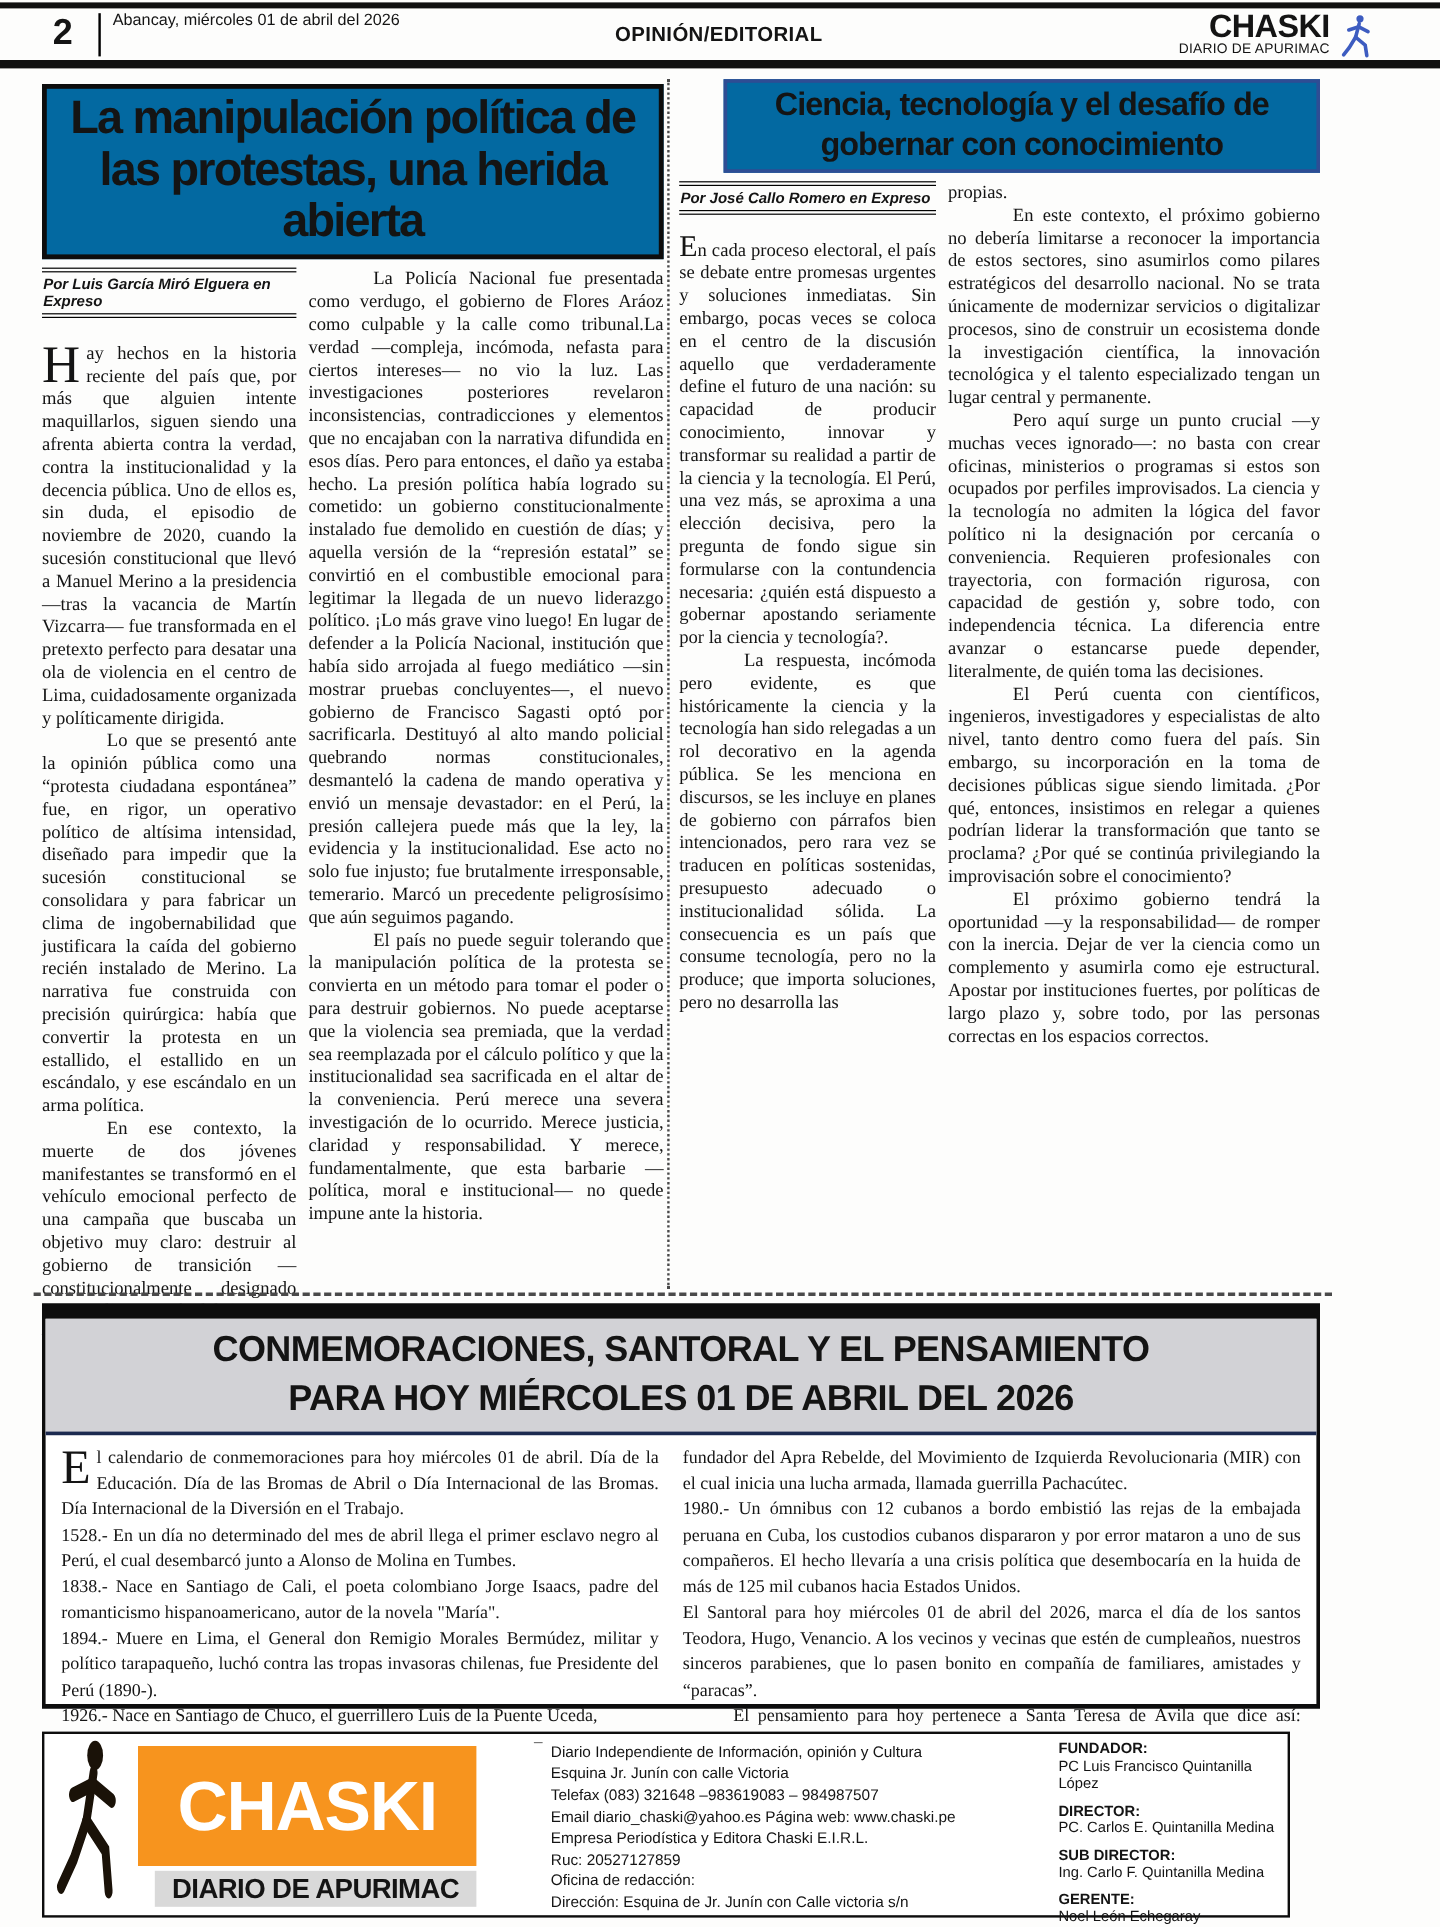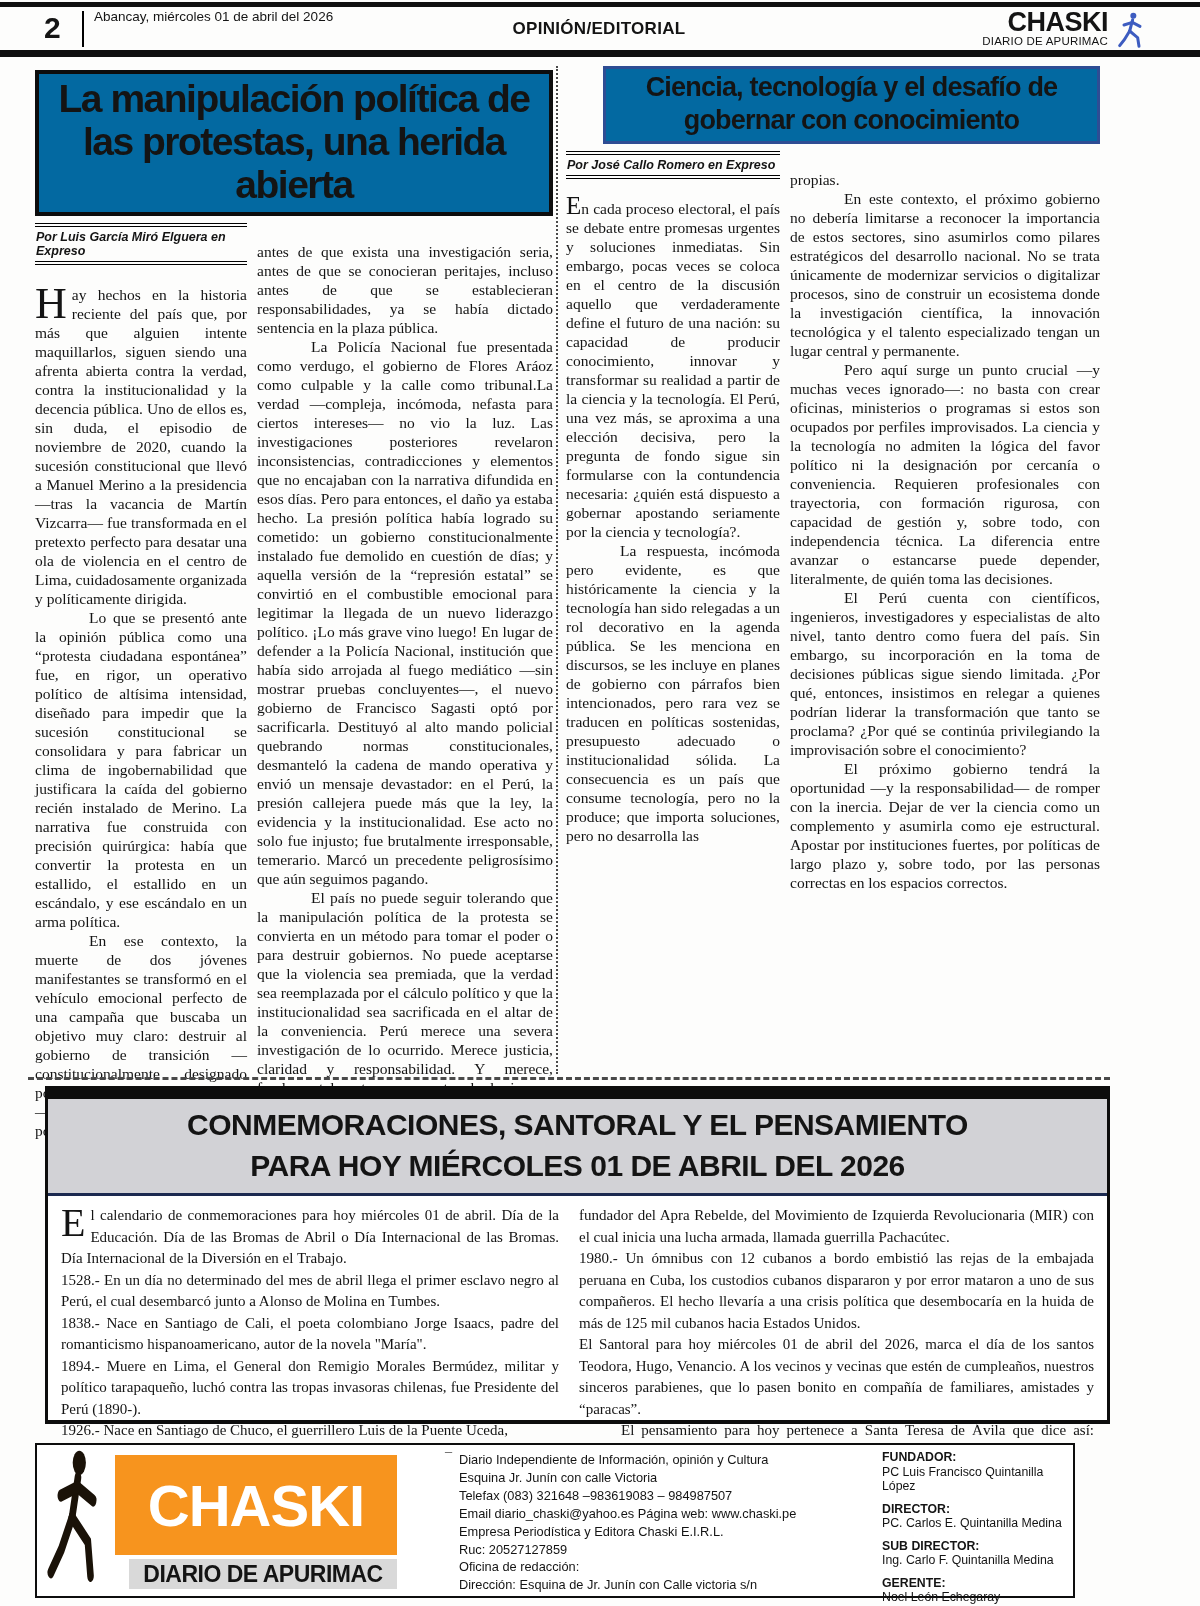--- a/index.html
+++ b/index.html
@@ -22,32 +22,32 @@
   
   .articles{position:absolute;left:0;top:62px;width:1200px;height:1016px;}
   .art-left{position:absolute;left:35px;top:8px;width:518px;}
   .art-right{position:absolute;left:566px;top:4px;width:534px;}
   .titlebox{background:#0369a1;border:4px solid #0d0d0d;text-align:center;
             font-family:"Liberation Sans",sans-serif;font-weight:bold;}
   .titlebox.big{font-size:39px;letter-spacing:-1.5px;line-height:43px;padding:3px 2px 6px;}
   .titlebox.blue{border:3px solid #2e4d94;font-size:27px;letter-spacing:-.8px;line-height:33px;padding:2px 2px 4px;margin-left:37px;}
   .artbody{display:flex;margin-top:7px;gap:10px;}
   .minicol{flex:0 0 212px;}
-  .widecol{flex:1 1 auto;min-width:0;margin-top:19px;}
+  .widecol{flex:1 1 auto;min-width:0;margin-top:0;}
   .byline{border-top:4px double #000;border-bottom:4px double #000;margin-bottom:20px;
           font-family:"Liberation Sans",sans-serif;font-style:italic;font-weight:bold;
           font-size:12.5px;padding:3px 1px;}
   .art p{margin:0;font-size:15.5px;line-height:19px;text-align:justify;}
   .ind{text-indent:54px;}
   .dropcap{float:left;font-size:44px;line-height:35px;padding:1px 5px 0 0;}
   .raisedcap{font-size:25px;line-height:14px;}
   .divider-v{position:absolute;left:556px;top:4px;height:1008px;border-left:2px dotted #4a4a4a;}
   .divider-h{position:absolute;left:28px;top:1077px;width:1082px;border-top:3px dashed #4a4a4a;}
   
-  .comm{position:absolute;left:45px;top:1086px;width:1065px;height:338px;
+  .comm{position:absolute;left:35px;top:1086px;width:1065px;height:338px;
         border:3px solid #0d0d0d;border-top:13px solid #0d0d0d;border-bottom:4px solid #0d0d0d;
         box-sizing:border-box;background:#fff;}
   .comm-head{background:#d2d2d6;border-bottom:3px solid #1c2a50;text-align:center;
              font-family:"Liberation Sans",sans-serif;font-weight:bold;font-size:30px;
              line-height:41px;padding:5px 4px 7px;letter-spacing:-.5px;}
   .comm-body{display:flex;gap:20px;padding:9px 13px;}
   .comm-col1{flex:0 0 498px;}
   .comm-col2{flex:1 1 auto;min-width:0;}
   .comm p{margin:0;font-size:15px;line-height:21.5px;text-align:justify;}
   .comm .dropcap{font-size:40px;line-height:34px;}
@@ -107,21 +107,20 @@
     <div class="art art-left">
       <div class="titlebox big">La manipulación política de las protestas, una herida abierta</div>
       <div class="artbody">
         <div class="minicol">
           <div class="byline">Por Luis García Miró Elguera en Expreso</div>
           <p><span class="dropcap">H</span><span>ay hechos en la historia reciente del país que, por más que alguien intente maquillarlos, siguen siendo una afrenta abierta contra la verdad, contra la institucionalidad y la decencia pública. Uno de ellos es, sin duda, el episodio de noviembre de 2020, cuando la sucesión constitucional que llevó a Manuel Merino a la presidencia —tras la vacancia de Martín Vizcarra— fue transformada en el pretexto perfecto para desatar una ola de violencia en el centro de Lima, cuidadosamente organizada y políticamente dirigida.</span></p>
           <p class="ind">Lo que se presentó ante la opinión pública como una “protesta ciudadana espontánea” fue, en rigor, un operativo político de altísima intensidad, diseñado para impedir que la sucesión constitucional se consolidara y para fabricar un clima de ingobernabilidad que justificara la caída del gobierno recién instalado de Merino. La narrativa fue construida con precisión quirúrgica: había que convertir la protesta en un estallido, el estallido en un escándalo, y ese escándalo en un arma política.</p>
           <p class="ind">En ese contexto, la muerte de dos jóvenes manifestantes se transformó en el vehículo emocional perfecto de una campaña que buscaba un objetivo muy claro: destruir al gobierno de transición —constitucionalmente designado por amplia mayoría del Congreso— y abrir paso a una nueva figura política. Pero</p>
         </div>
         <div class="widecol">
-          <p>antes de que exista una investigación seria, antes de que se conocieran peritajes, incluso antes de que se establecieran responsabilidades, ya se había dictado sentencia en la plaza pública.</p>
           <p class="ind">La Policía Nacional fue presentada como verdugo, el gobierno de Flores Aráoz como culpable y la calle como tribunal.La verdad —compleja, incómoda, nefasta para ciertos intereses— no vio la luz. Las investigaciones posteriores revelaron inconsistencias, contradicciones y elementos que no encajaban con la narrativa difundida en esos días. Pero para entonces, el daño ya estaba hecho. La presión política había logrado su cometido: un gobierno constitucionalmente instalado fue demolido en cuestión de días; y aquella versión de la “represión estatal” se convirtió en el combustible emocional para legitimar la llegada de un nuevo liderazgo político.  ¡Lo más grave vino luego! En lugar de defender a la Policía Nacional, institución que había sido arrojada al fuego mediático —sin mostrar pruebas concluyentes—, el nuevo gobierno de Francisco Sagasti optó por sacrificarla. Destituyó al alto mando policial quebrando normas constitucionales, desmanteló la cadena de mando operativa y envió un mensaje devastador: en el Perú, la presión callejera puede más que la ley, la evidencia y la institucionalidad. Ese acto no solo fue injusto; fue brutalmente irresponsable, temerario. Marcó un precedente peligrosísimo que aún seguimos pagando.</p>
           <p class="ind">El país no puede seguir tolerando que la manipulación política de la protesta se convierta en un método para tomar el poder o para destruir gobiernos. No puede aceptarse que la violencia sea premiada, que la verdad sea reemplazada por el cálculo político y que la institucionalidad sea sacrificada en el altar de la conveniencia. Perú merece una severa investigación de lo ocurrido. Merece justicia, claridad y responsabilidad. Y merece, fundamentalmente, que esta barbarie —política, moral e institucional— no quede impune ante la historia.</p>
         </div>
       </div>
     </div>
 
     <div class="art art-right">
       <div class="titlebox blue">Ciencia, tecnología y el desafío de gobernar con conocimiento</div>
       <div class="artbody">
         <div class="minicol" style="flex-basis:214px;">

